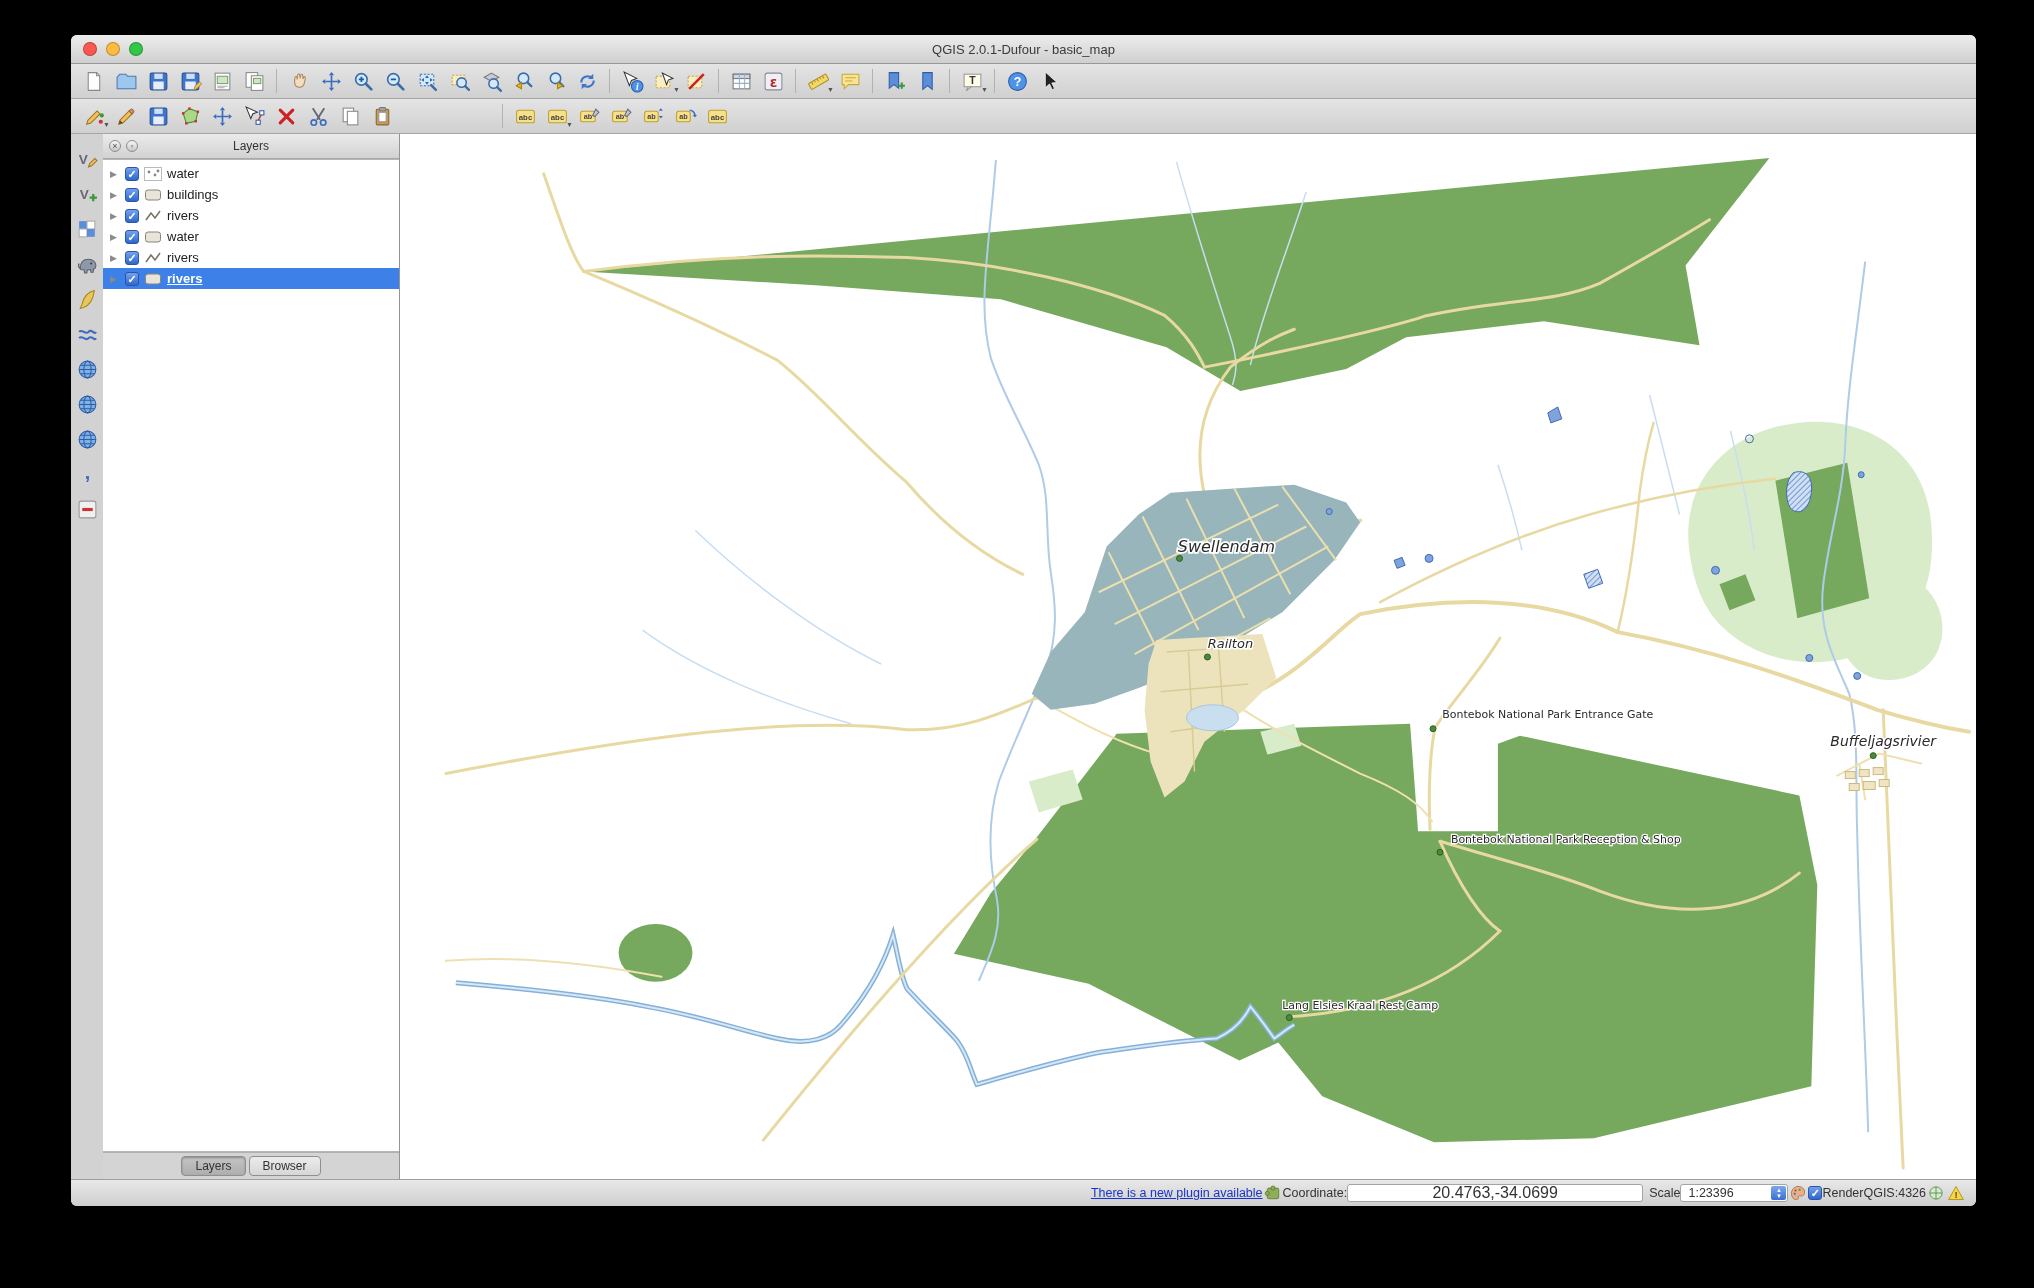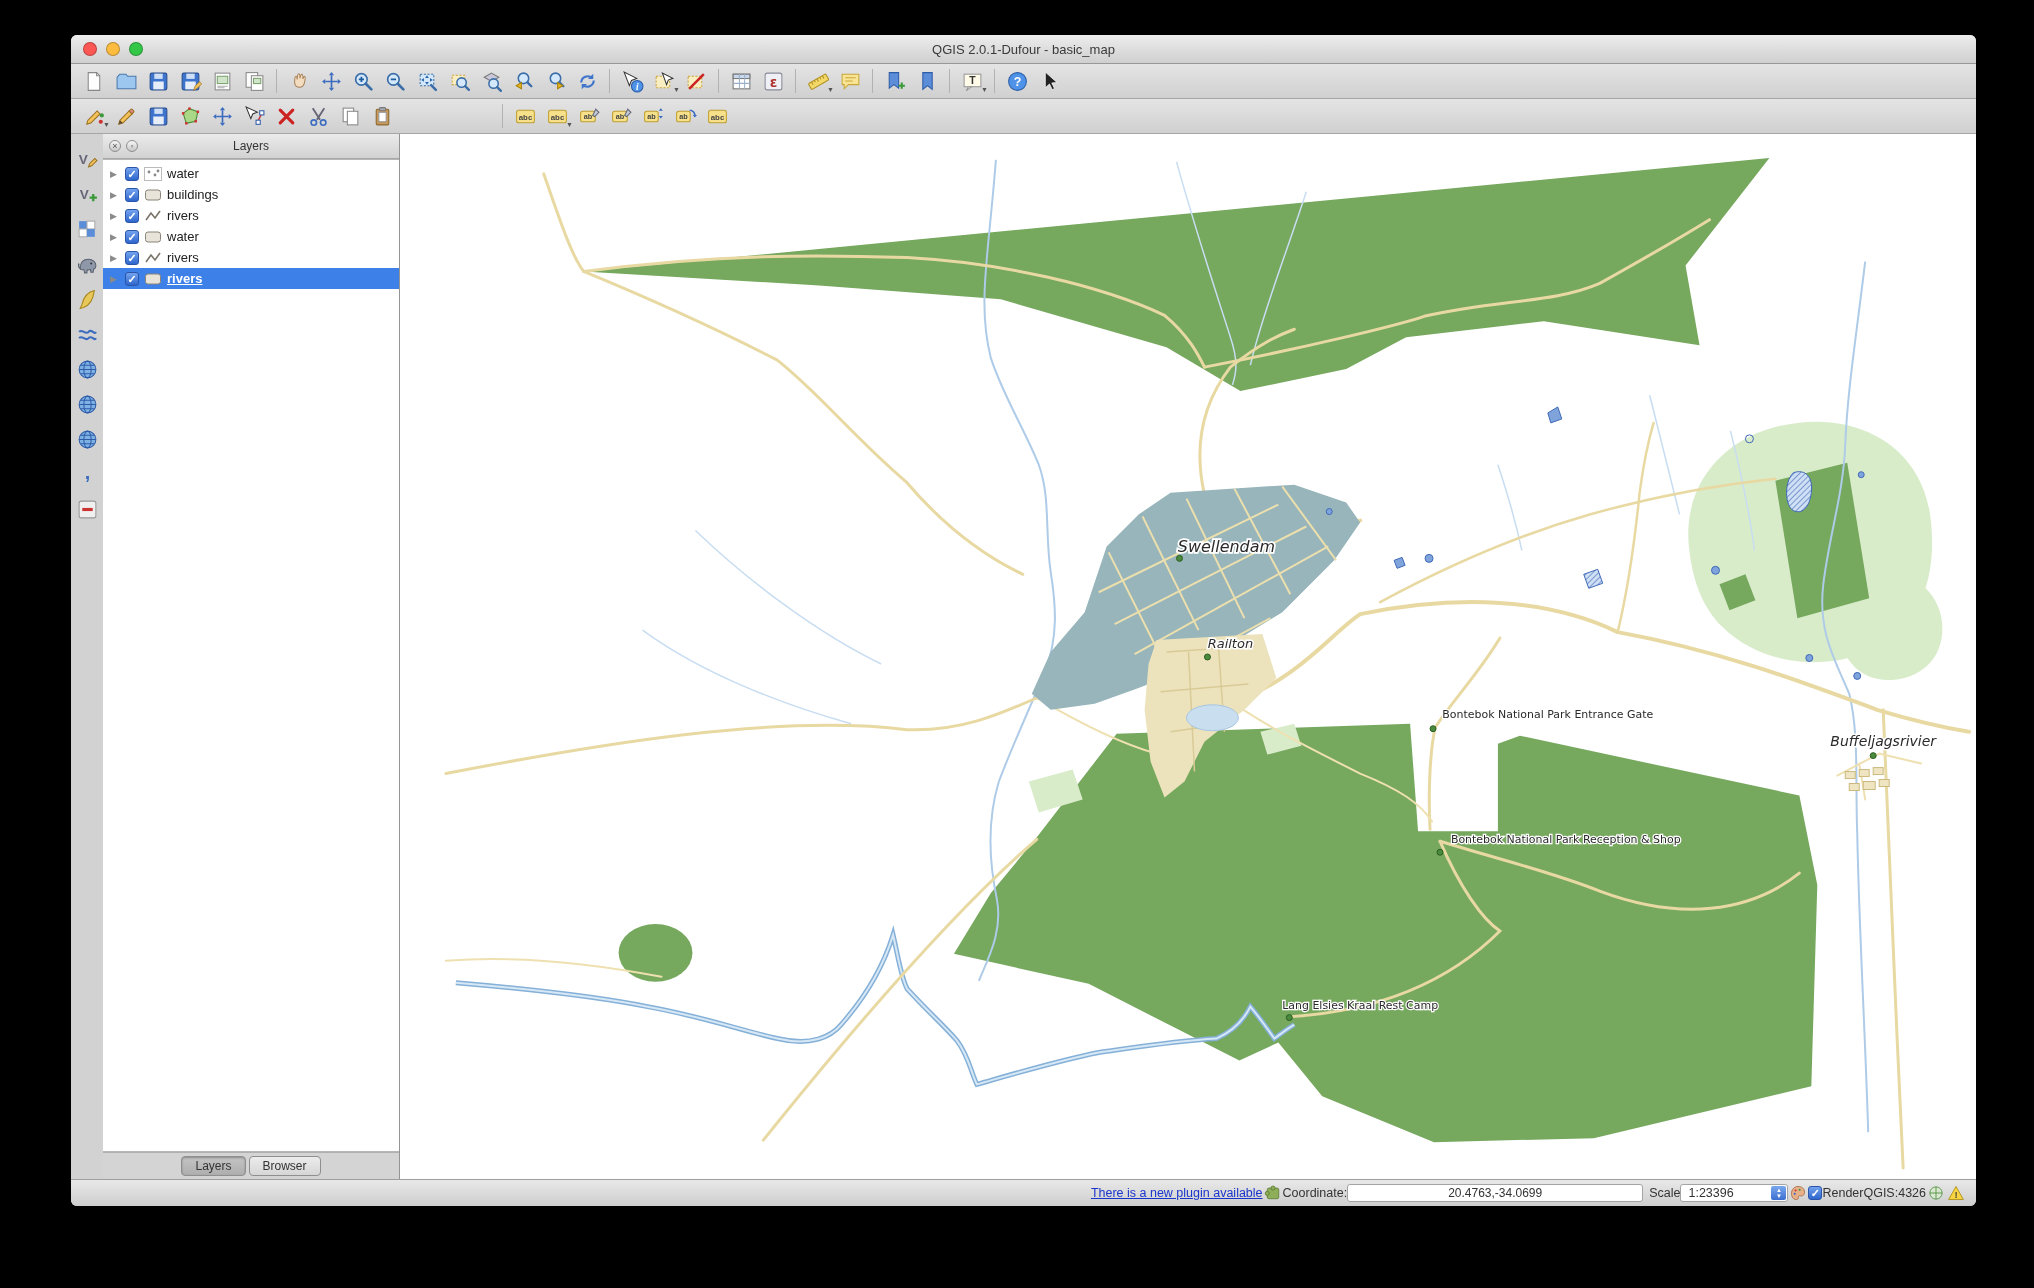--- a/index.html
+++ b/index.html
@@ -34,21 +34,21 @@
   .layer-row.selected .layer-label{text-decoration:underline;font-weight:bold;}
   .panel-tabs{height:26px;display:flex;align-items:center;justify-content:center;gap:3px;background:#d4d4d4;flex:none;border-top:1px solid #b0b0b0;}
   .ptab{padding:2px 13px;font-size:12px;border:1px solid #8f8f8f;border-radius:4px;background:linear-gradient(#ececec,#d6d6d6);color:#333;}
   .ptab.active{background:linear-gradient(#c4c4c4,#aeaeae);box-shadow:inset 0 1px 2px rgba(0,0,0,.3);}
   .canvas{flex:1;position:relative;background:#fff;min-width:0;}
   .canvas > svg{position:absolute;left:0;top:0;width:100%;height:100%;}
   .statusbar{height:26px;background:linear-gradient(#e8e8e8,#cecece);border-top:1px solid #9e9e9e;display:flex;align-items:center;font-size:12.5px;color:#333;padding:0 10px;flex:none;}
   .spacer{flex:1;}
   .link{color:#1a35cc;text-decoration:underline;}
   .field{background:#fff;border:1px solid #a4a4a4;border-radius:3px;height:18px;display:flex;align-items:center;justify-content:center;box-sizing:border-box;}
-  .coordbox{width:296px;font-size:12px;}
+  .coordbox{width:296px;font-size:16px;}
   .scalebox{width:108px;justify-content:flex-start;padding-left:7px;position:relative;}
   .stepper{position:absolute;right:1px;top:1px;bottom:1px;width:15px;background:linear-gradient(#7aa8ee,#3c6ed0);border-radius:2px;display:flex;flex-direction:column;align-items:center;justify-content:center;color:#fff;font-size:6px;line-height:6px;}
   .sbicon{width:20px;height:20px;display:flex;align-items:center;justify-content:center;}
   .sbicon svg{width:18px;height:18px;display:block;}
 </style>
 </head>
 <body>
 
 <svg width="0" height="0" style="position:absolute" aria-hidden="true">
 <defs>

